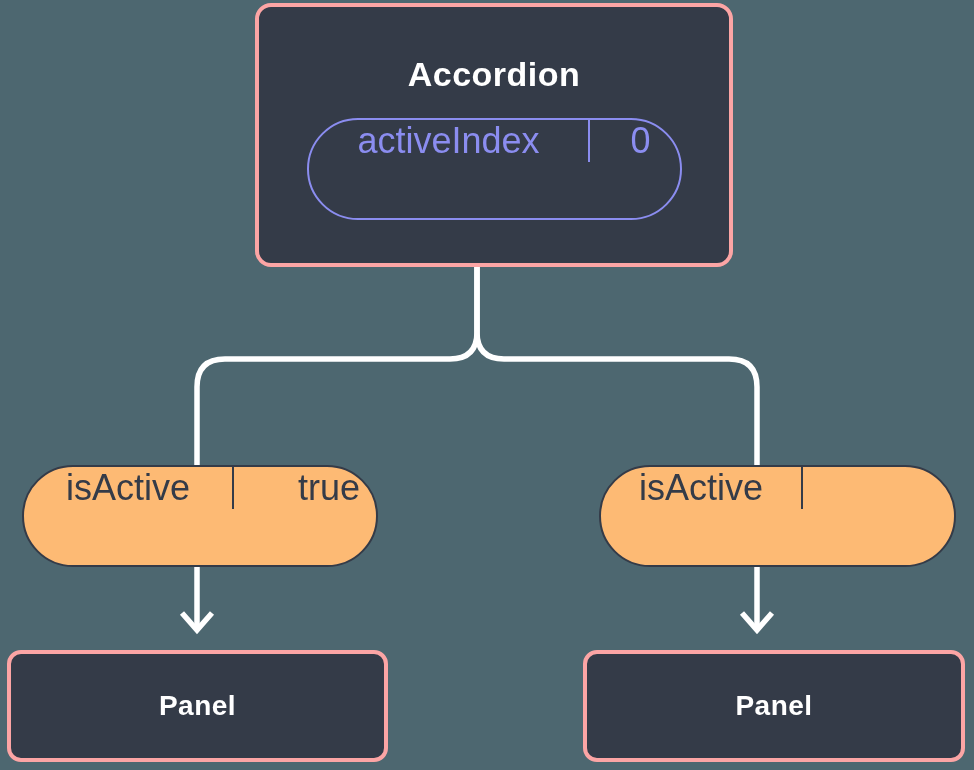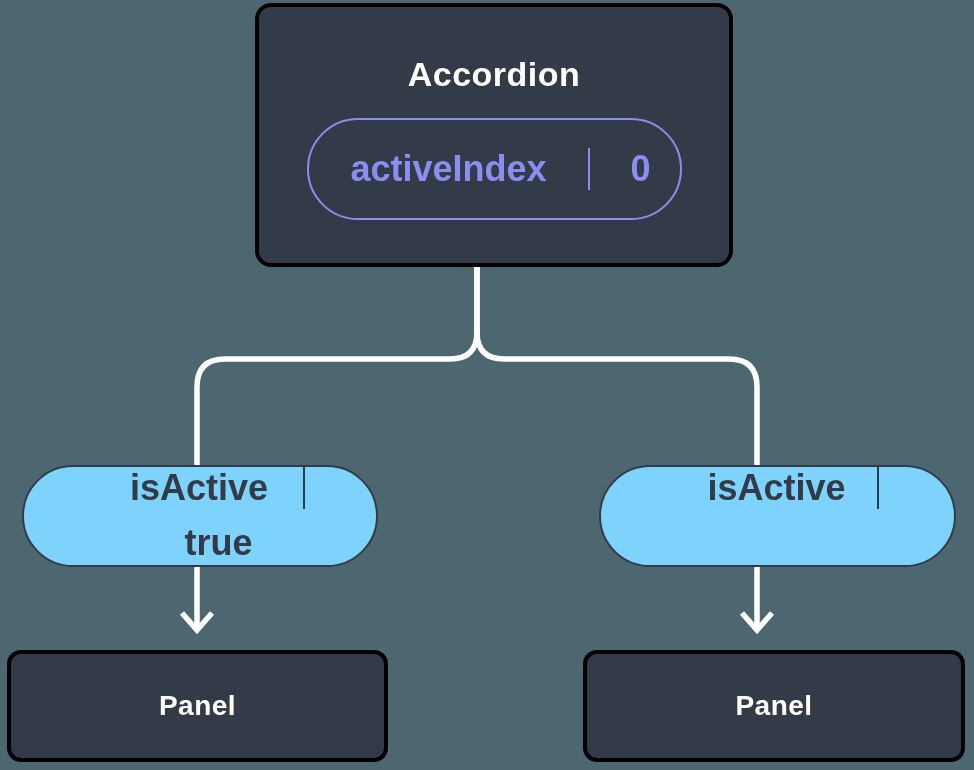--- a/index.html
+++ b/index.html
@@ -15,44 +15,44 @@
     background: #4d6770;
     overflow: hidden;
   }
   .connectors {
     position: absolute;
     inset: 0;
   }
   .node {
     position: absolute;
     background: #343b48;
-    border: 4px solid #000000;
+    border: 4px solid #fca5a5;
     border-radius: 16px;
     box-sizing: border-box;
   }
   .node-root {
     left: 255px; top: 3px;
     width: 478px; height: 264px;
   }
   .node-title {
     position: absolute;
     left: 0; right: 0; top: 48px;
     text-align: center;
     color: #ffffff;
     font-size: 34px;
     font-weight: 600;
     letter-spacing: 0.5px;
   }
   .pill {
     position: absolute;
     display: flex;
     box-sizing: border-box;
-    align-items: center;
+    align-items: flex-start;
     font-size: 36px;
-    font-weight: 700;
+    font-weight: 400;
     gap: 11px;
   }
   .pill .seg {
     display: flex;
     align-items: center;
     justify-content: center;
     white-space: nowrap;
   }
   .pill-outline {
     left: 48px; top: 111px;
@@ -61,27 +61,26 @@
     border-radius: 51px;
     color: #8b8df0;
     background: transparent;
   }
   .pill-outline .seg-name {
     width: 279px;
     border-right: 2px solid #8b8df0;
   }
   .pill-outline .seg-value { flex: 1; }
   .pill-solid {
-    background: #7dd3fc;
+    background: #fdba74;
     border: 2.5px solid #343b48;
     border-radius: 51px;
     color: #343b48;
     height: 102px;
     top: 465px;
-    flex-direction: column;
   }
   .pill-solid .seg-name { border-right: 2.5px solid #343b48; }
   .pill-solid .seg-value { flex: 1; padding-left: 37px; }
   .pill-left { left: 22px; width: 356px; }
   .pill-left .seg-name { width: 208px; }
   .pill-right { left: 599px; width: 357px; }
   .pill-right .seg-name { width: 200px; }
   .node-panel {
     top: 650px;
     height: 112px;

